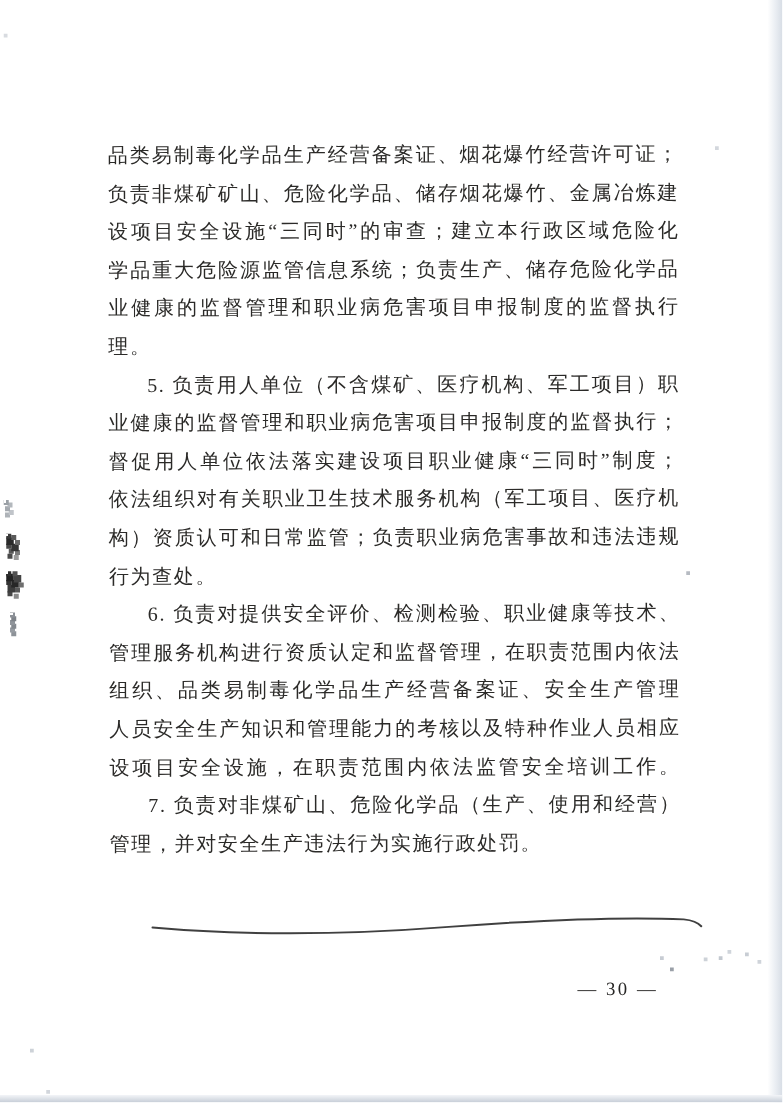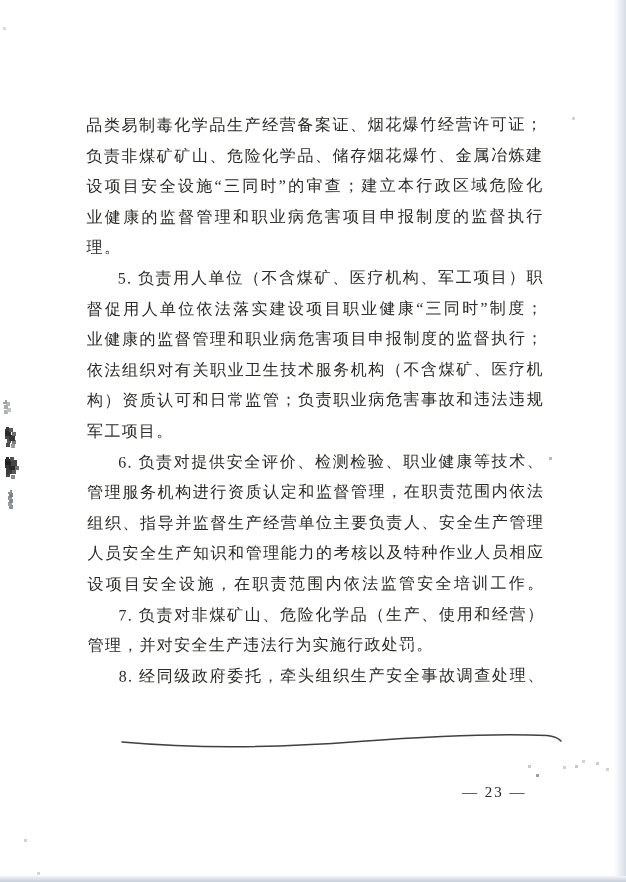--- a/index.html
+++ b/index.html
@@ -59,43 +59,43 @@
 </style>
 </head>
 <body>
 
 <div class="page">
 
   <div class="text-block">
     <div class="line j">品类易制毒化学品生产经营备案证、烟花爆竹经营许可证；</div>
     <div class="line j">负责非煤矿矿山、危险化学品、储存烟花爆竹、金属冶炼建</div>
     <div class="line j">设项目安全设施“三同时”的审查；建立本行政区域危险化</div>
+    <div class="line j">学品重大危险源监管信息系统；负责生产、储存危险化学品</div>
     <div class="line j">业健康的监督管理和职业病危害项目申报制度的监督执行</div>
     <div class="line left">理。</div>
     <div class="line j indent">5. 负责用人单位（不含煤矿、医疗机构、军工项目）职</div>
+    <div class="line j">业健康的监督管理和职业病危害项目申报制度的监督执行；</div>
     <div class="line j">督促用人单位依法落实建设项目职业健康“三同时”制度；</div>
-    <div class="line j">业健康的监督管理和职业病危害项目申报制度的监督执行；</div>
-    <div class="line j">依法组织对有关职业卫生技术服务机构（不含煤矿、医疗机</div>
+    <div class="line j">依法组织对有关职业卫生技术服务机构（军工项目、医疗机</div>
     <div class="line j">构）资质认可和日常监管；负责职业病危害事故和违法违规</div>
-    <div class="line left">军工项目。</div>
+    <div class="line left">行为查处。</div>
     <div class="line j indent">6. 负责对提供安全评价、检测检验、职业健康等技术、</div>
     <div class="line j">管理服务机构进行资质认定和监督管理，在职责范围内依法</div>
-    <div class="line j">组织、指导并监督生产经营单位主要负责人、安全生产管理</div>
+    <div class="line j">组织、品类易制毒化学品生产经营备案证、安全生产管理</div>
     <div class="line j">人员安全生产知识和管理能力的考核以及特种作业人员相应</div>
     <div class="line j">设项目安全设施，在职责范围内依法监管安全培训工作。</div>
     <div class="line j indent">7. 负责对非煤矿山、危险化学品（生产、使用和经营）</div>
     <div class="line left">管理，并对安全生产违法行为实施行政处罚。</div>
-    <div class="line j indent">8. 经同级政府委托，牵头组织生产安全事故调查处理、</div>
   </div>
 
   <svg class="hand-underline" viewBox="0 0 446 18" xmlns="http://www.w3.org/2000/svg">
     <path d="M 3 9 C 70 15, 150 15.5, 240 8.5 C 320 2.5, 385 0.5, 428 2.5 Q 438 3.5, 442 8" fill="none" stroke="#262626" stroke-width="1.6" stroke-linecap="round" opacity="0.88"></path>
   </svg>
 
-  <div class="pagenum">— 23 —</div>
+  <div class="pagenum">— 30 —</div>
 
   <div class="smudge smA"></div>
   <div class="smudge smB"></div>
   <div class="smudge smC"></div>
   <div class="smudge smD"></div>
   <div class="noise"></div>
 
   <div class="edge-right"></div>
   <div class="edge-bottom"></div>
 

